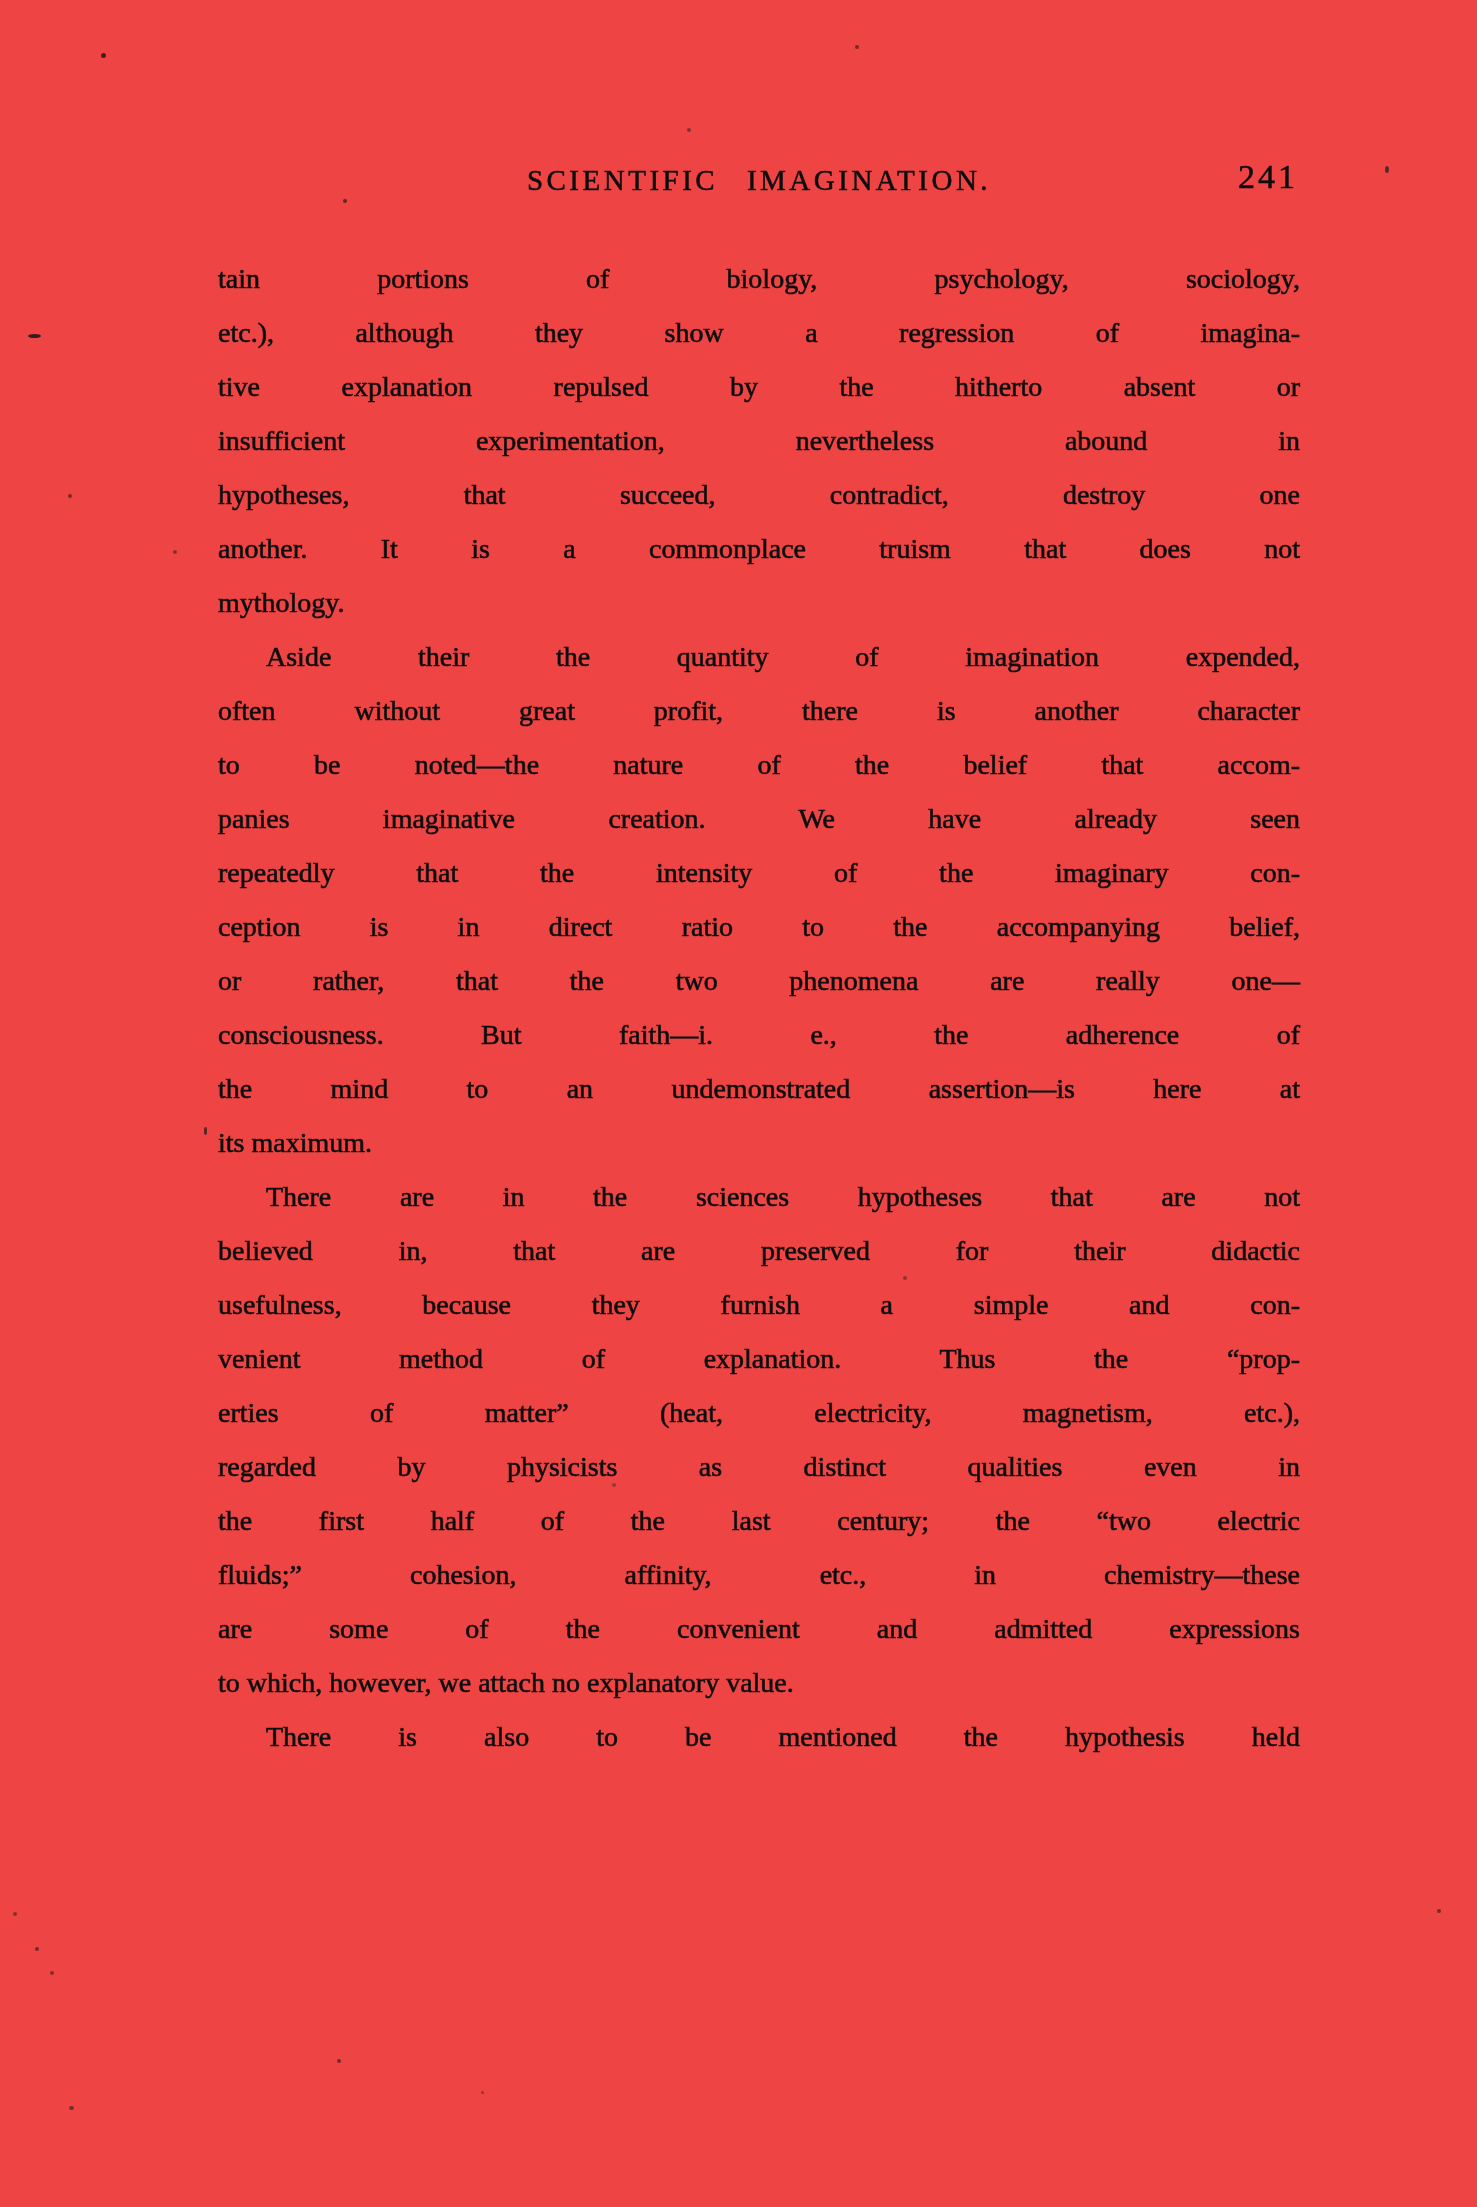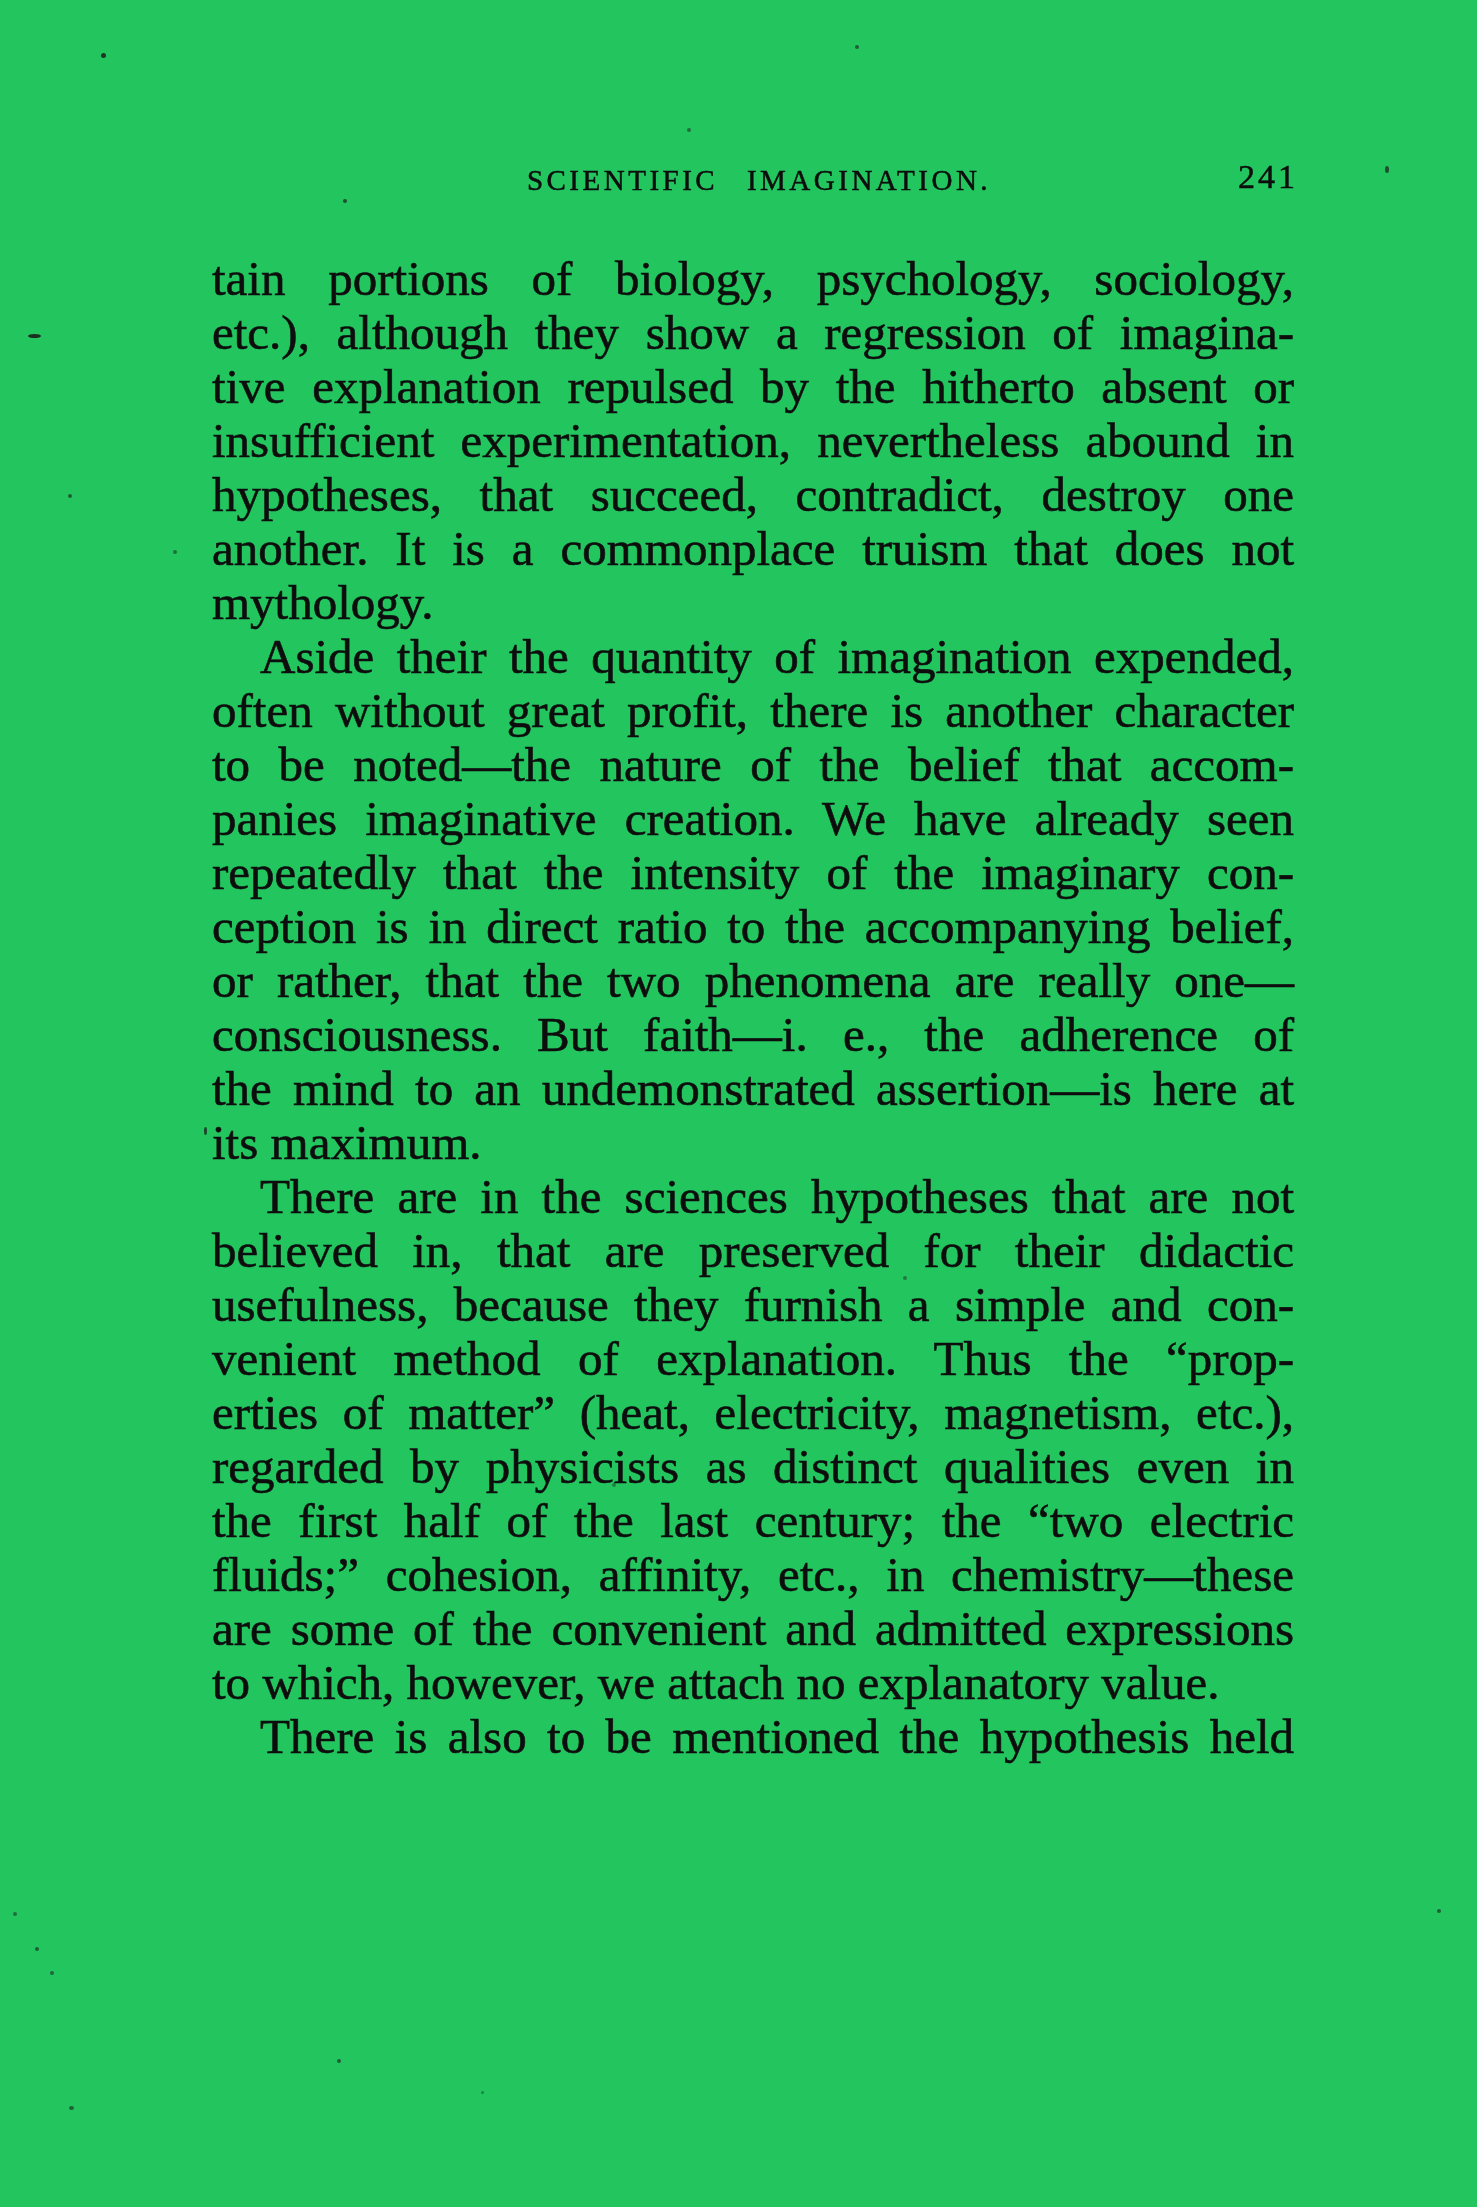--- a/index.html
+++ b/index.html
@@ -4,21 +4,21 @@
 <style>
   html, body {
     margin: 0;
     padding: 0;
     background: #e8e8e8;
   }
   .scan-page {
     position: relative;
     width: 1477px;
     height: 2207px;
-    background: #22c55e;
+    background: #ef4444;
     overflow: hidden;
     font-family: "Liberation Serif", "DejaVu Serif", serif;
     color: #0d0d0d;
   }
   .page-header {
     position: absolute;
     top: 158px;
     left: 218px;
     width: 1082px;
     height: 44px;
@@ -37,24 +37,24 @@
   .page-number {
     position: absolute;
     right: 2px;
     top: 0;
     font-size: 34px;
     letter-spacing: 3px;
     -webkit-text-stroke: 0.5px #0d0d0d;
   }
   .text-block {
     position: absolute;
-    left: 212px;
+    left: 218px;
     top: 252px;
     width: 1082px;
-    font-size: 49px;
+    font-size: 28px;
     line-height: 54px;
     -webkit-text-stroke: 0.6px #111;
   }
   .line {
     height: 54px;
     text-align: justify;
     text-align-last: justify;
     white-space: normal;
   }
   .line.no-just {

